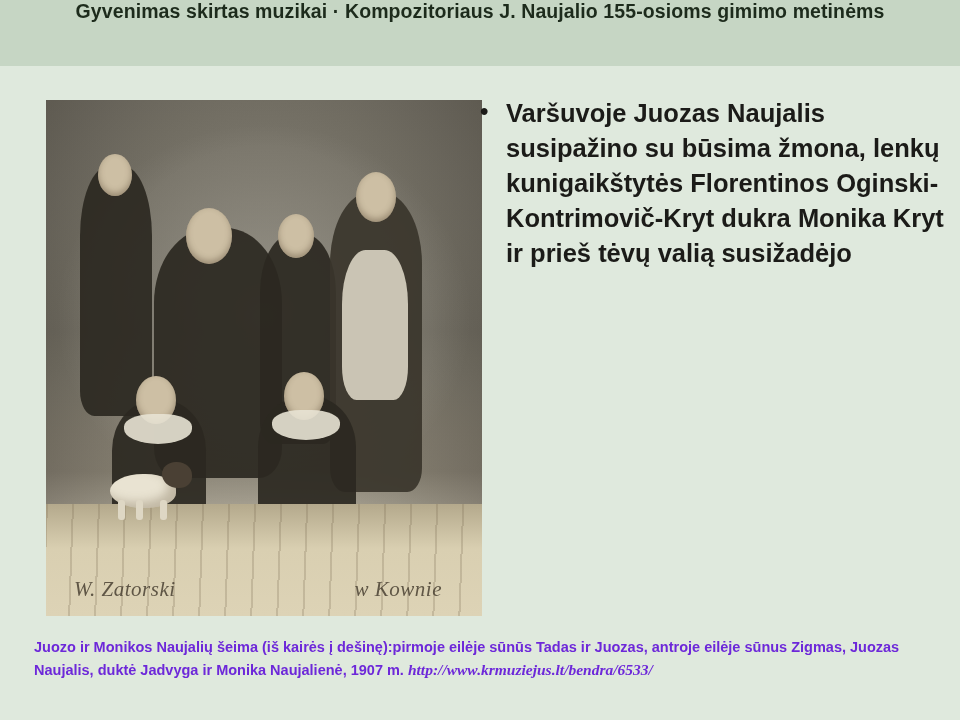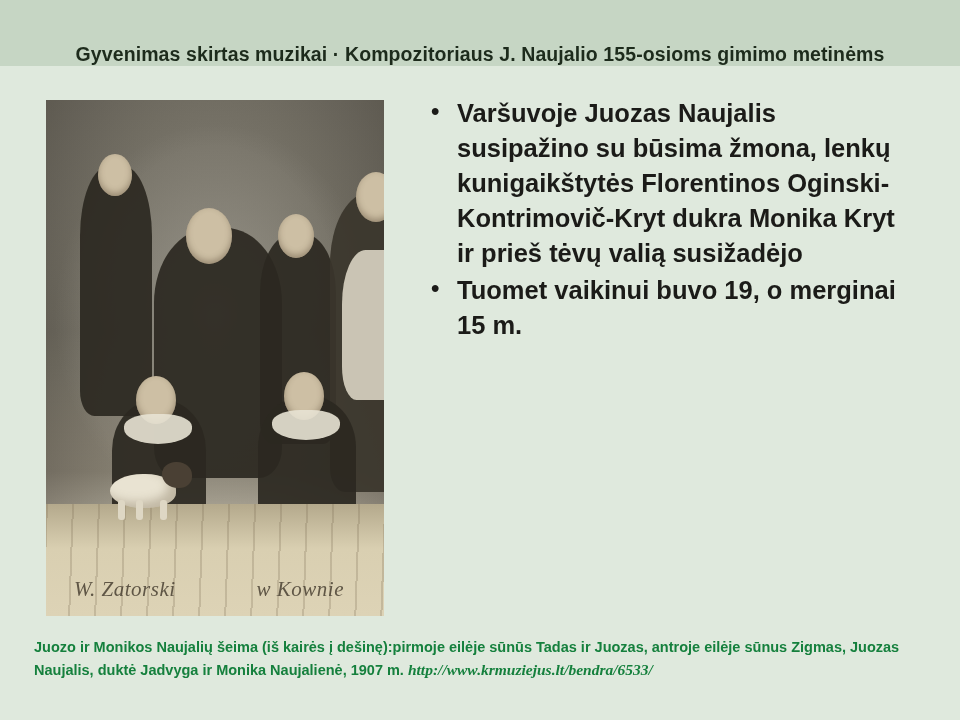--- a/index.html
+++ b/index.html
@@ -22,37 +22,37 @@
   }
   
   .header-band {
     position: absolute;
     left: 0;
     top: 0;
     width: 960px;
     height: 66px;
     background: #c6d6c4;
     display: flex;
-    align-items: flex-end;
+    align-items: flex-start;
     justify-content: center;
   }
   .header-title {
     font-size: 19.5px;
     font-weight: bold;
     color: #1d2b1c;
     letter-spacing: 0.1px;
     text-align: center;
     padding: 0 40px;
   }
   
   .photo-wrap {
     position: absolute;
     left: 46px;
     top: 100px;
-    width: 338px;
+    width: 436px;
     height: 516px;
     background: #b8ad93;
     overflow: hidden;
   }
   .photo {
     position: absolute;
     inset: 0;
     background:
       radial-gradient(ellipse 70% 55% at 50% 42%, rgba(255,250,235,0.30), rgba(80,72,58,0.0) 68%),
       linear-gradient(to bottom, #7d7663 0%, #6e6856 45%, #8a8068 72%, #c9bfa3 86%, #d8cdae 100%);
@@ -134,21 +134,21 @@
   .dog-leg {
     position: absolute;
     bottom: 0;
     width: 7px; height: 20px;
     background: #ded7c4;
     border-radius: 3px;
   }
   
   .bullets {
     position: absolute;
-    left: 423px;
+    left: 472px;
     top: 96px;
     width: 488px;
   }
   ul.bullet-list {
     margin: 0;
     padding: 0 0 0 28px;
     list-style: none;
   }
   ul.bullet-list > li {
     position: relative;
@@ -168,21 +168,21 @@
     color: #1b1b18;
   }
   
   .footer-caption {
     position: absolute;
     left: 34px;
     top: 636px;
     width: 900px;
     font-size: 14.5px;
     font-weight: bold;
-    color: #15803d;
+    color: #6d28d9;
     line-height: 1.55;
   }
   .footer-caption .url {
     font-style: italic;
     font-family: "Liberation Serif", serif;
     font-weight: bold;
     font-size: 15.5px;
   }
 </style>
 </head>
@@ -229,19 +229,18 @@
       <div class="dog-leg" style="left:56px;"></div>
     </div>
 
     <div class="studio-caption studio-left">W. Zatorski</div>
     <div class="studio-caption studio-right">w Kownie</div>
   </div>
 
   <div class="bullets">
     <ul class="bullet-list">
       <li>Varšuvoje Juozas Naujalis susipažino su būsima žmona, lenkų kunigaikštytės Florentinos Oginski-Kontrimovič-Kryt dukra Monika Kryt ir prieš tėvų valią susižadėjo</li>
-      <li>Tuomet vaikinui buvo 19, o merginai 15 m.</li>
     </ul>
   </div>
 
   <div class="footer-caption"><span>Juozo ir Monikos Naujalių šeima (iš kairės į dešinę):pirmoje eilėje sūnūs Tadas ir Juozas, antroje eilėje sūnus Zigmas, Juozas Naujalis, duktė Jadvyga ir Monika Naujalienė, 1907 m. </span><span class="url">http://www.krmuziejus.lt/bendra/6533/</span></div>
 
 </div>
 
 </body></html>

